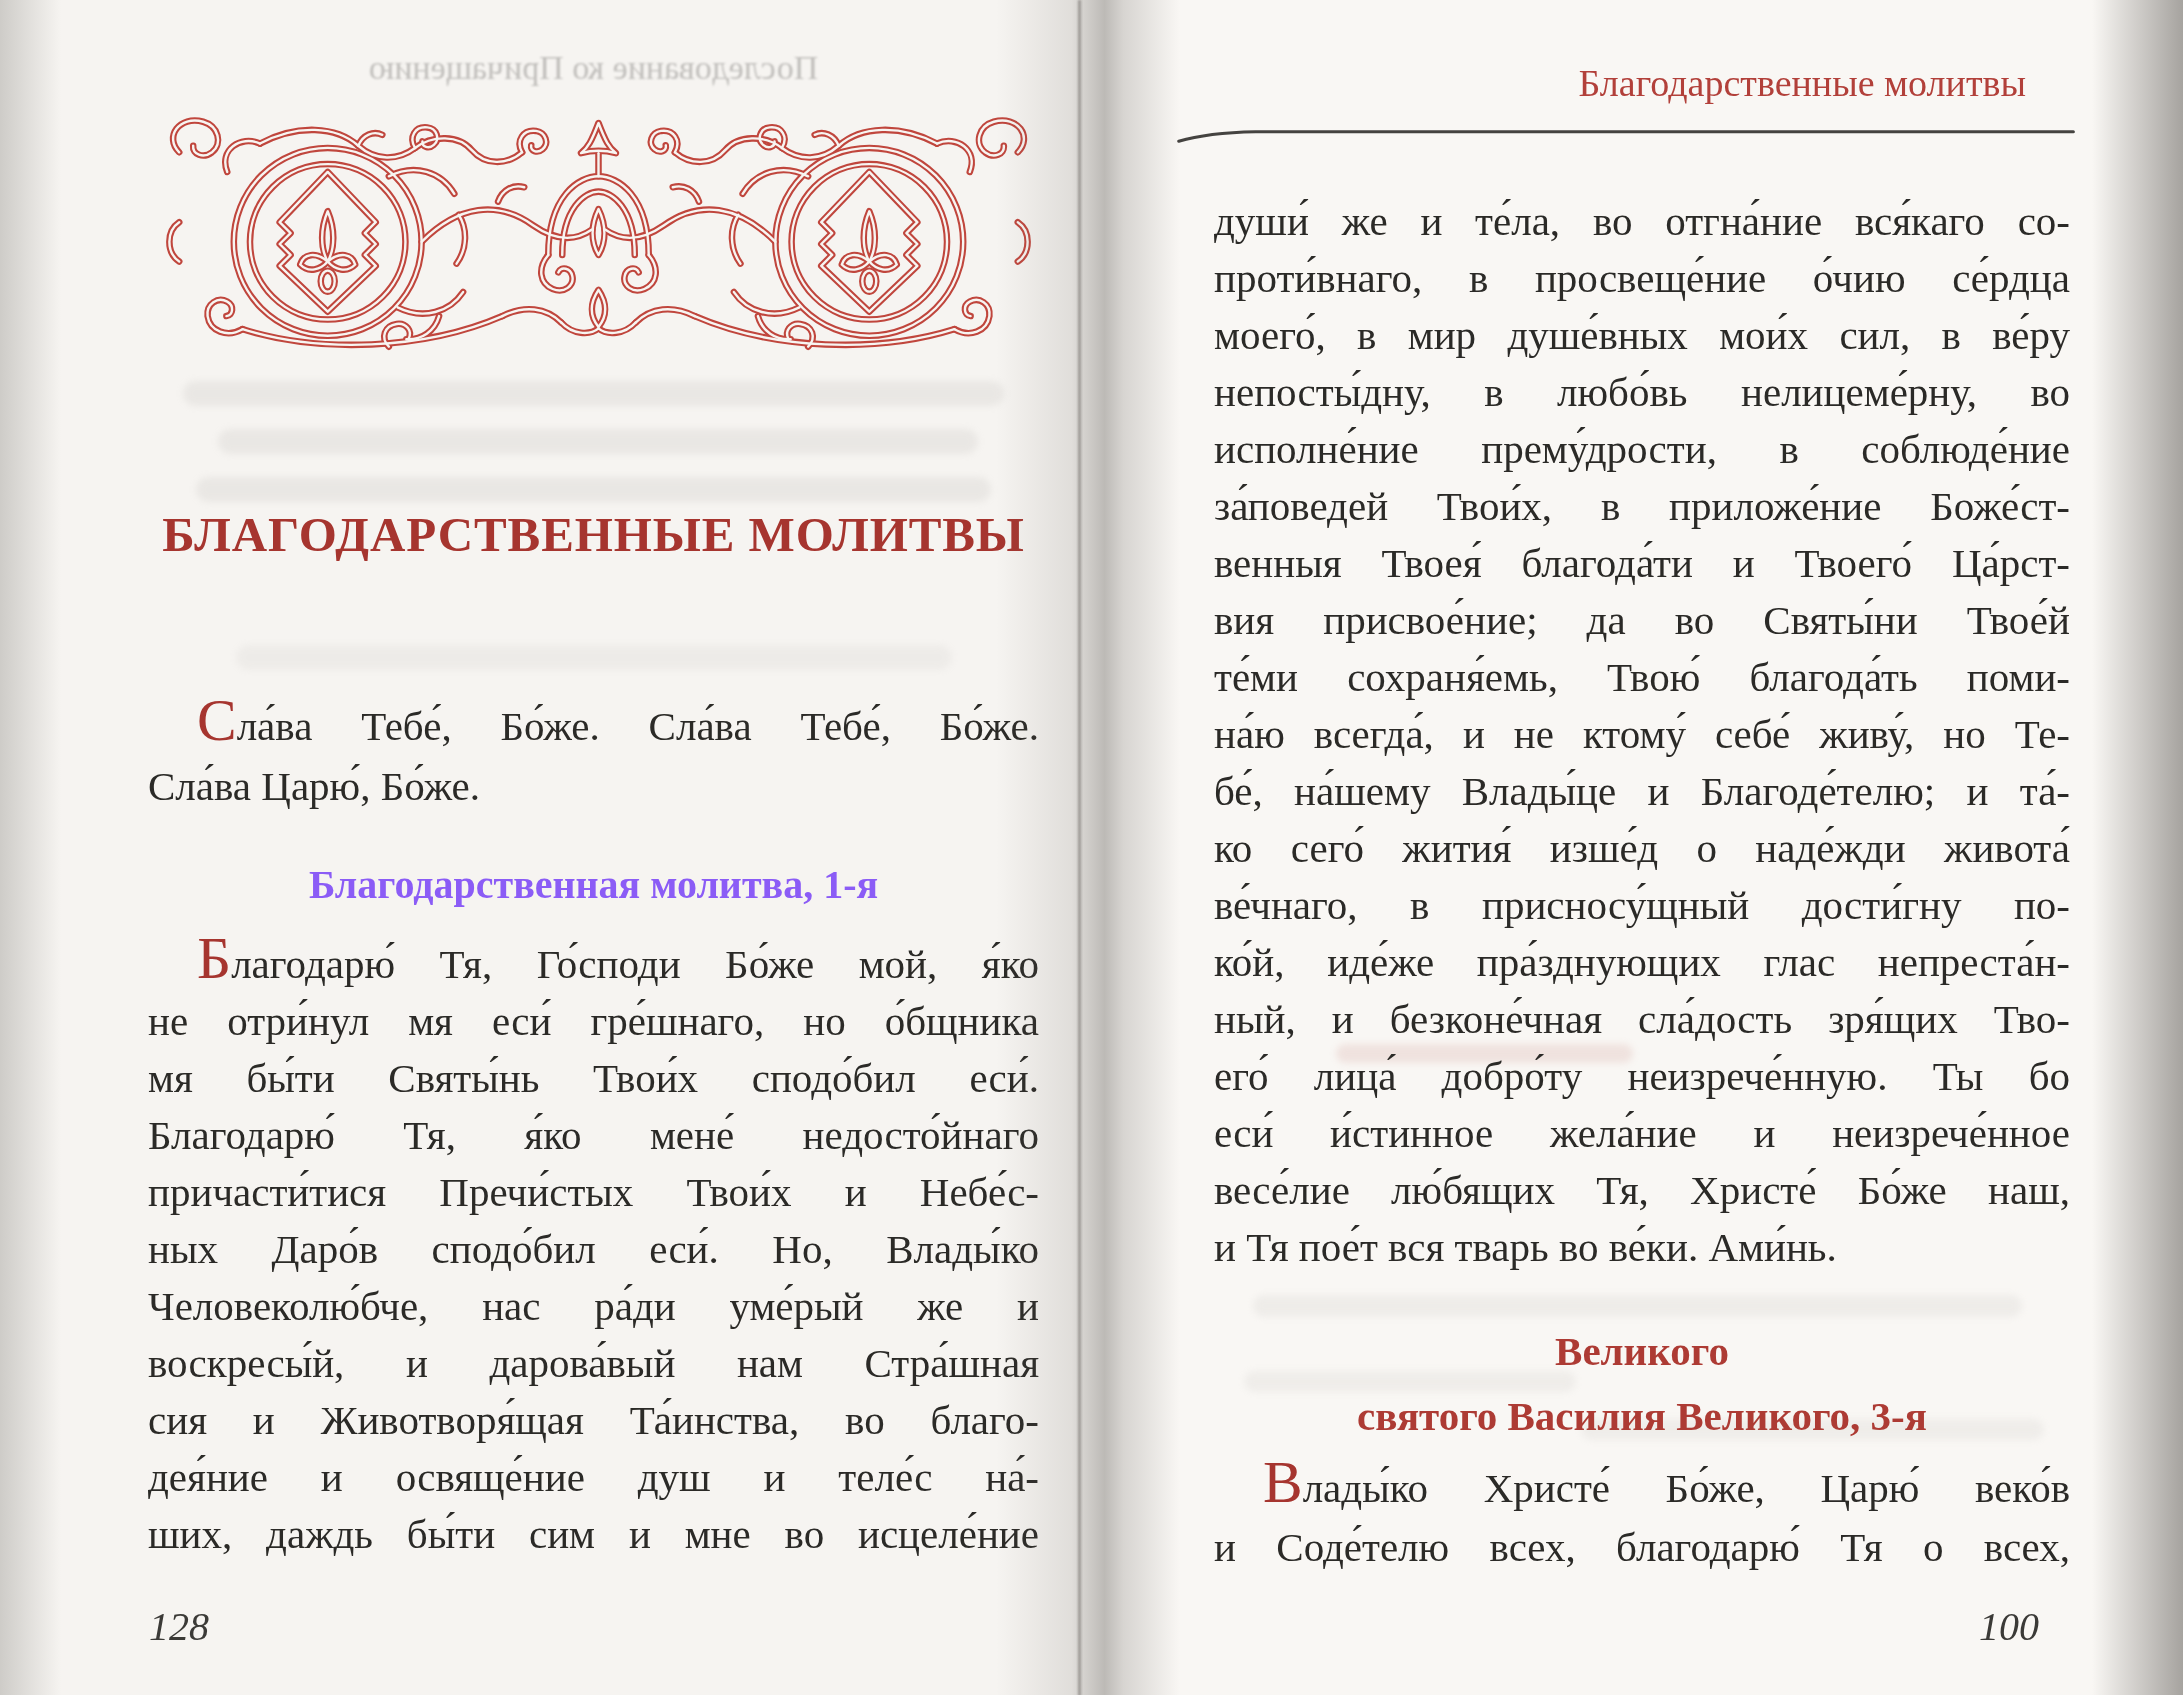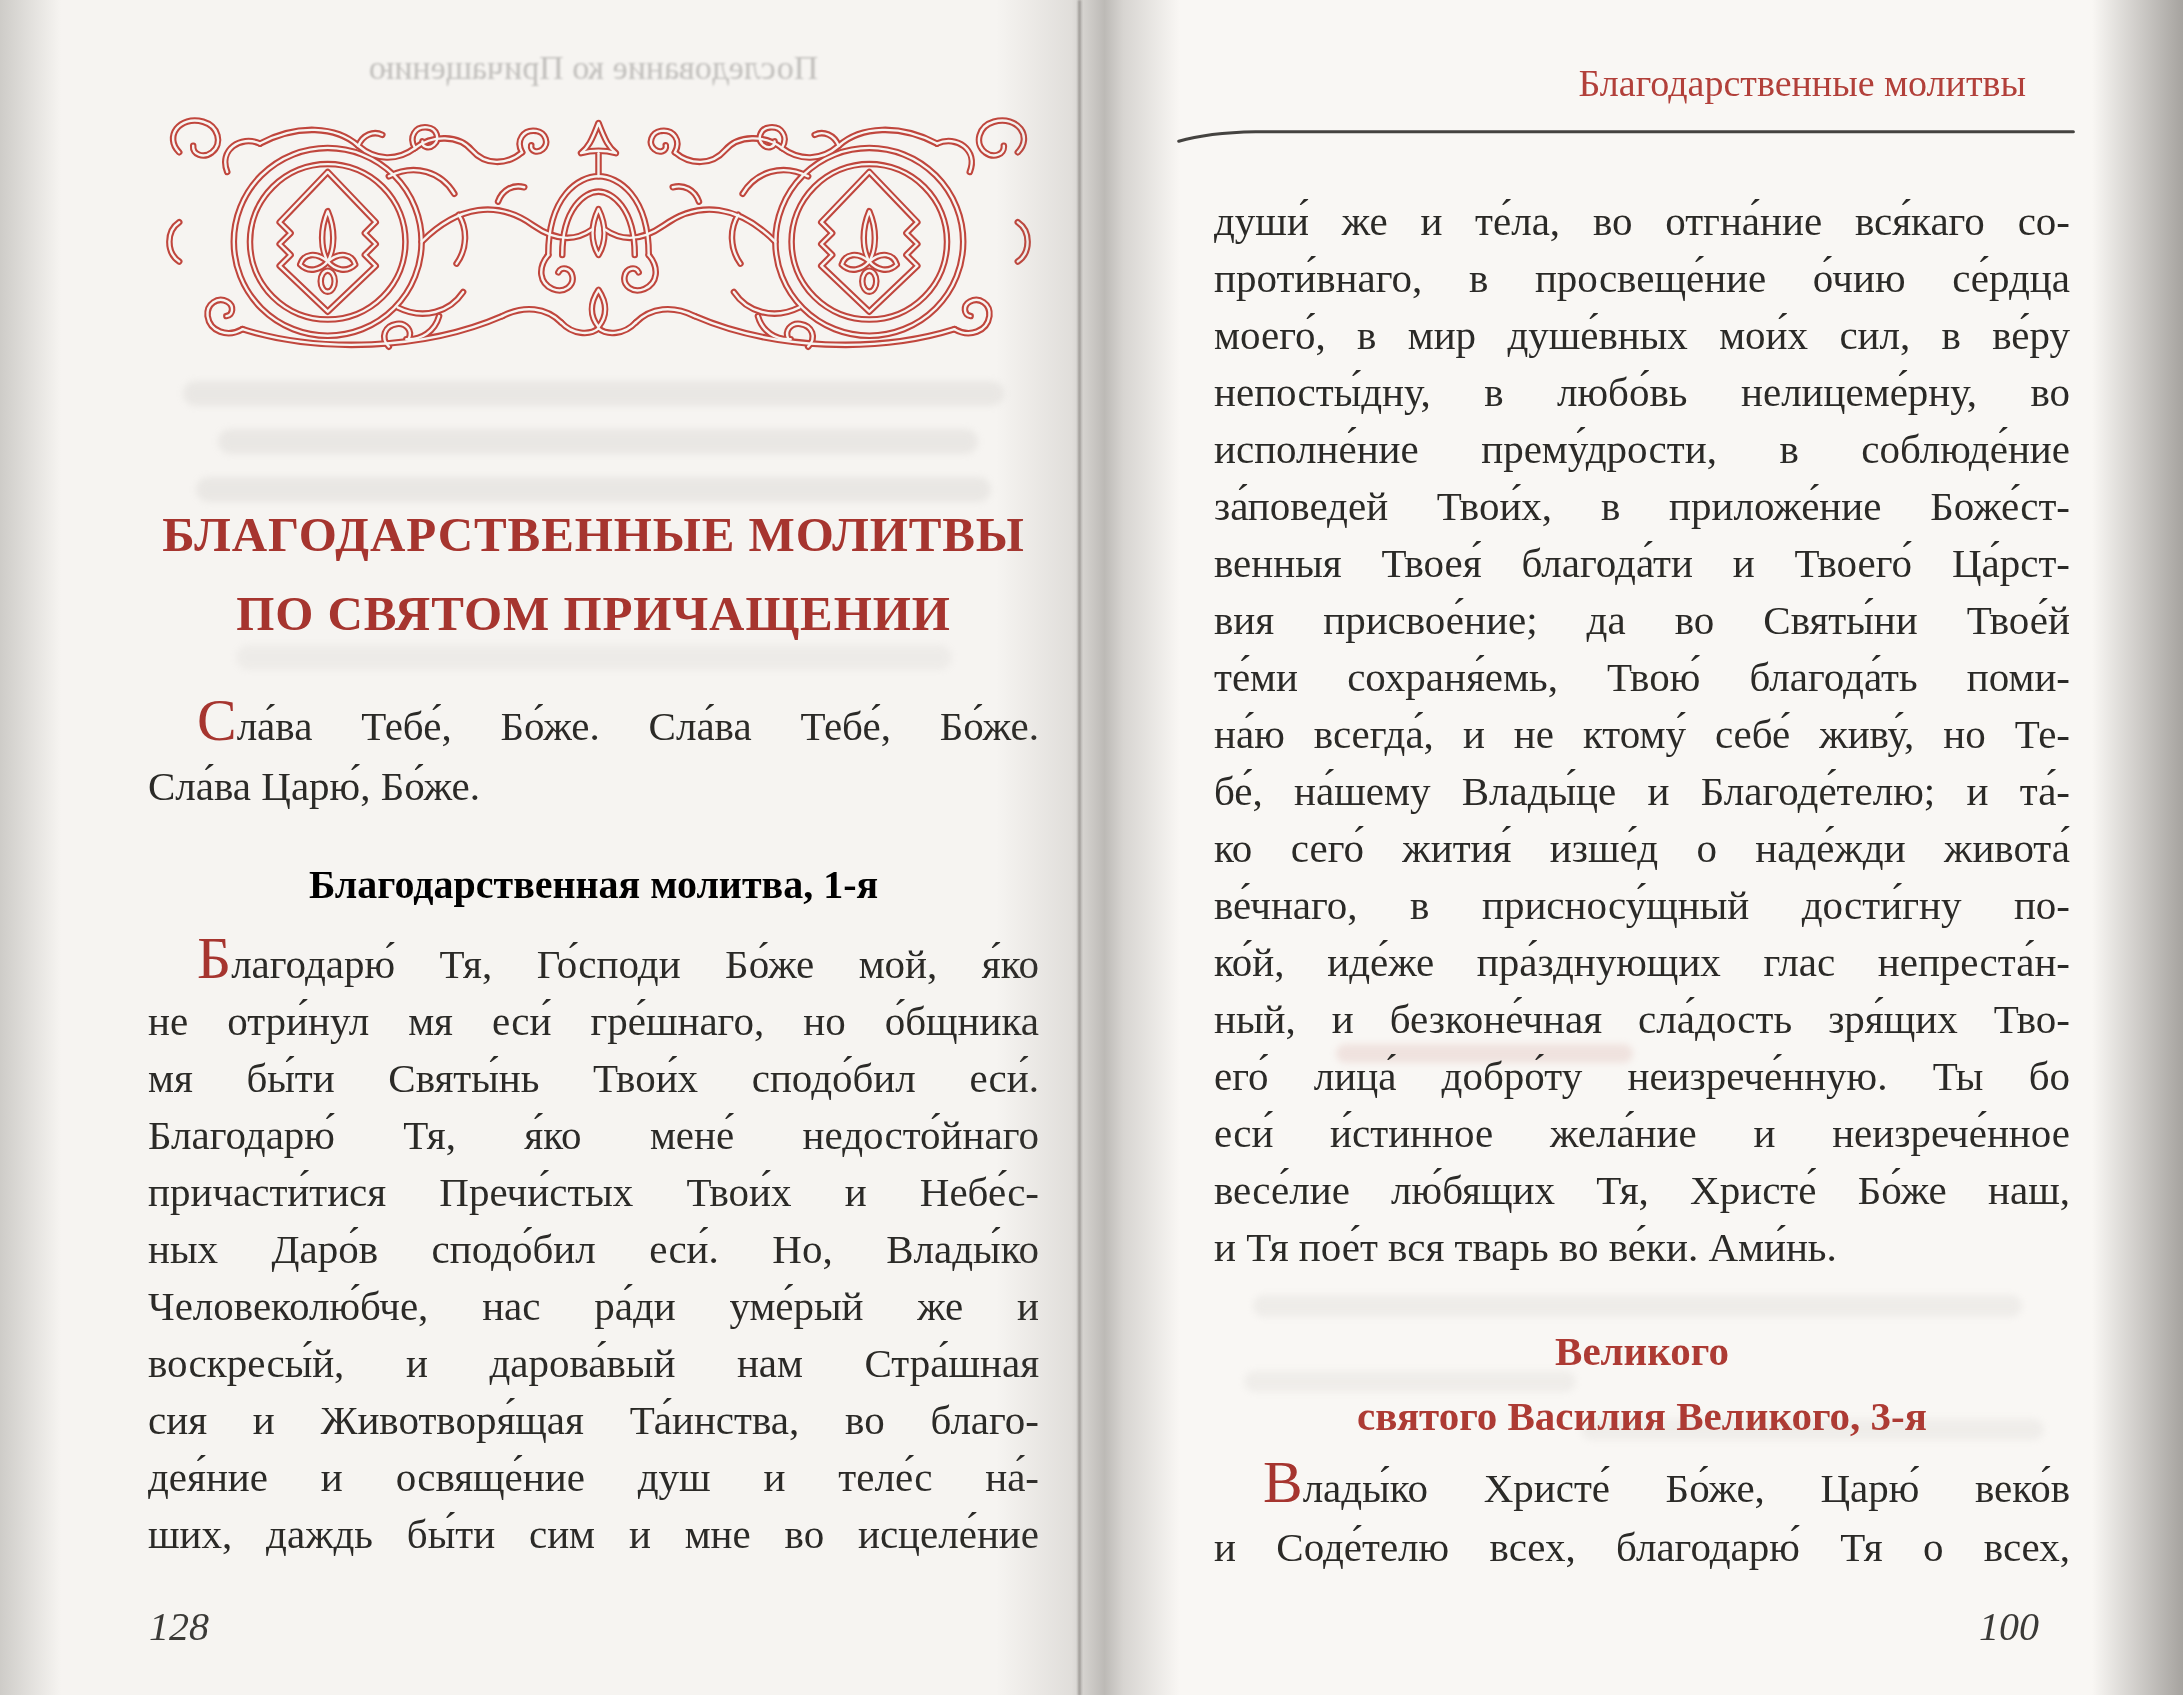--- a/index.html
+++ b/index.html
@@ -69,21 +69,21 @@
 
   .main-title {
     left: 148px; top: 506px; width: 891px;
     color: #a6352f; font-weight: bold; font-size: 49px;
     text-align: center; letter-spacing: 0.9px;
   }
   .main-title .title-line { height: 79px; }
 
   .subheading {
     left: 148px; top: 861px; width: 891px;
-    color: #000000; font-weight: bold; font-size: 40px; text-align: center;
+    color: #8b5cf6; font-weight: bold; font-size: 40px; text-align: center;
   }
   .running-header {
     left: 1214px; top: 61px; width: 856px;
     color: #b2403a; font-size: 38px; text-align: right; padding-right: 0;
     box-sizing: border-box;
   }
   .running-header-inner { padding-right: 44px; }
   .header-rule { position: absolute; left: 1177px; top: 129px; width: 899px; height: 15px; }
 
   .heading2 {
@@ -165,21 +165,20 @@
     <g fill="none" stroke="#c0463d" stroke-width="15" stroke-linecap="round" stroke-linejoin="round">
         <use href="#orn"></use>
       </g>
     <g fill="none" stroke="#f7f5f2" stroke-width="5.5" stroke-linecap="round" stroke-linejoin="round">
         <use href="#orn"></use>
       </g>
   </svg>
 
   <div class="block main-title">
     <div class="title-line">БЛАГОДАРСТВЕННЫЕ МОЛИТВЫ</div>
-    <div class="title-line">ПО СВЯТОМ ПРИЧАЩЕНИИ</div>
   </div>
 
   <div class="block bodytext opening" style="left:148px; top:702px; width:891px;">
       <div class="tline indent"><span class="ini">С</span>ла́ва Тебе́, Бо́же. Сла́ва Тебе́, Бо́же.</div>
       <div class="tline lastline">Сла́ва Царю́, Бо́же.</div>
     </div>
 
   <div class="block subheading">Благодарственная молитва, 1-я</div>
 
   <div class="block bodytext" style="left:148px; top:940px; width:891px;">

